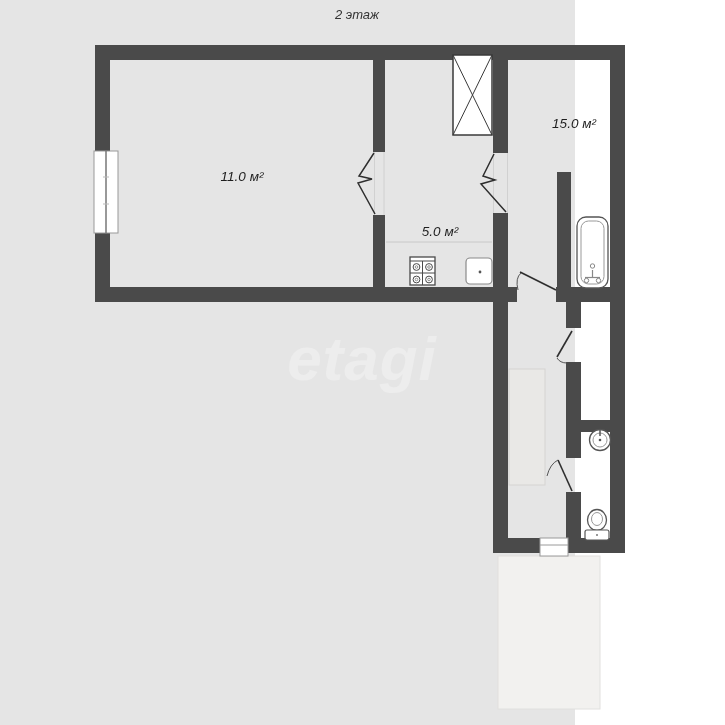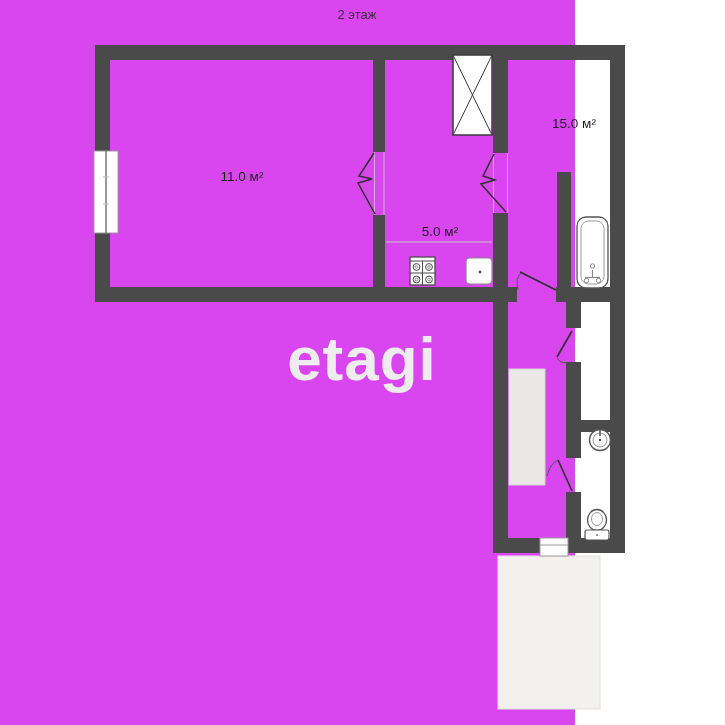--- a/index.html
+++ b/index.html
@@ -1,19 +1,19 @@
 <!DOCTYPE html>
 <html><head>
 <meta charset="utf-8">
 <style>
   html,body{
     margin:0;padding:0;width:725px;height:725px;background:#ffffff;overflow:hidden;
     font-family:"Liberation Sans","DejaVu Sans",sans-serif;
   }
-  .canvas{position:relative;width:575px;height:725px;background:#d946ef;}
+  .canvas{position:relative;width:575px;height:725px;background:#e5e5e5;font-style:italic;}
   svg{display:block;}
   text{font-family:"Liberation Sans","DejaVu Sans",sans-serif;}
   .floor-title{font-size:13px;fill:#333333;}
   .room-label{font-size:13.5px;fill:#1e1e1e;}
   .watermark-text{font-size:62px;font-weight:700;fill:#ededed;letter-spacing:1px;}
   .wall{fill:#4a4a4a;}
   .fix{fill:#ffffff;stroke:#4a4a4a;stroke-width:1.3;}
   .fix-light{fill:none;stroke:#999999;stroke-width:1;}
   .door{stroke:#2f2f2f;stroke-width:1.6;fill:none;}
   .arc{stroke:#555555;stroke-width:1;fill:none;}

